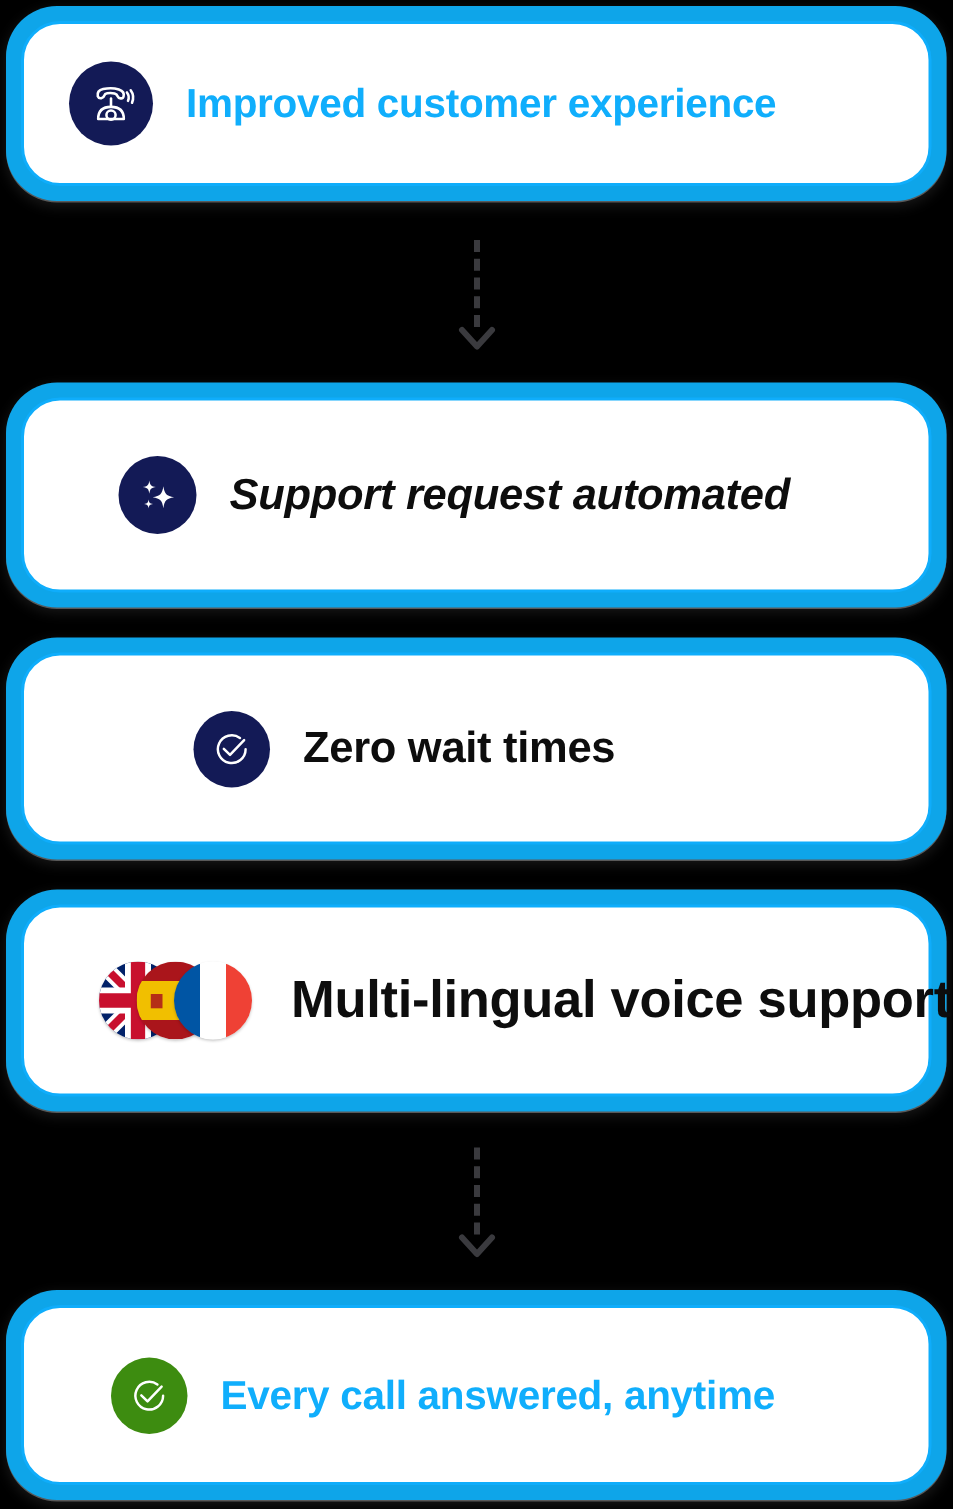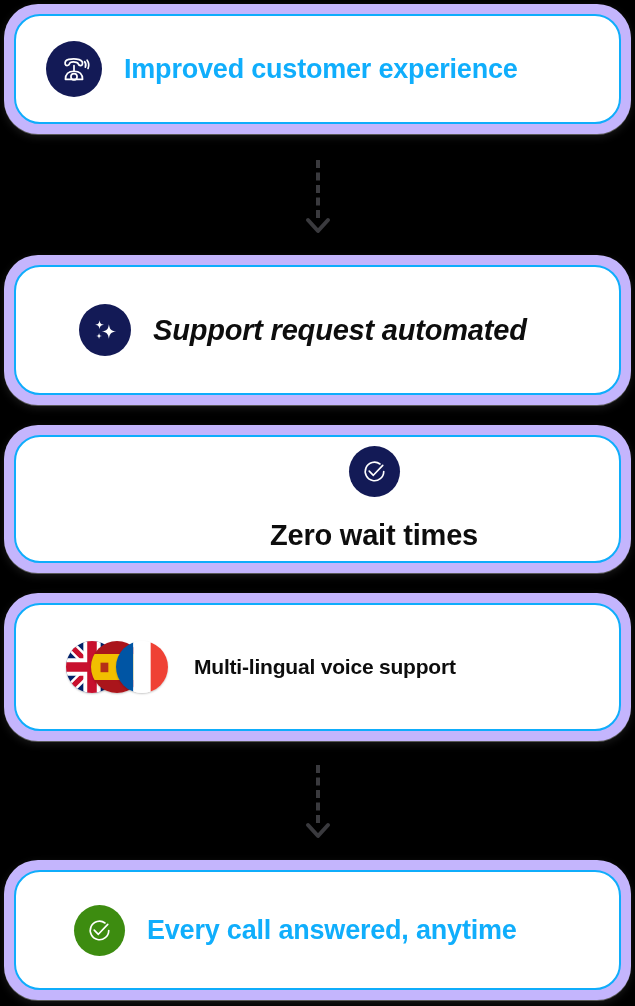--- a/index.html
+++ b/index.html
@@ -21,21 +21,21 @@
     inset: 0;
     width: 635px;
     height: 1006px;
   }
 
   
   .card-wrap {
     position: absolute;
     left: 4px;
     width: 627px;
-    background: #c4b5fd;
+    background: #0ea5e9;
     border-radius: 34px;
     box-shadow: 0 3px 9px rgba(255,255,255,0.10),
                 0 1px 0 rgba(255,255,255,0.30);
     box-sizing: border-box;
     padding: 10px;
   }
   .card {
     position: relative;
     width: 100%;
     height: 100%;
@@ -158,21 +158,21 @@
                      C12.6 28.0 12.1 27.5 9.5 27.1 C12.1 26.7 12.6 26.2 13.0 23.6 Z"></path>
           </svg>
         </span>
         <span class="card-label" style="color:#0d0d0d; font-size:29px;font-style:italic;">Support request automated</span>
       </div>
     </div>
   </div>
 
   <div class="card-wrap" style="top:425px; height:148px;">
     <div class="card">
-      <div class="card-inner" style="padding-left:113px;flex-direction:column;">
+      <div class="card-inner" style="padding-left:113px;">
         <span class="badge navy" style="width:51px; height:51px;">
           <svg width="33" height="33" viewBox="0 0 40 40" fill="none" stroke="#ffffff" stroke-width="2" stroke-linecap="round" stroke-linejoin="round">
             <path d="M31.2 20 A11.2 11.2 0 1 1 26.6 10.9"></path>
             <path d="M13.6 19.6 L18.6 24.6 L30.0 12.6"></path>
           </svg>
         </span>
         <span class="card-label" style="color:#0d0d0d; font-size:29px;">Zero wait times</span>
       </div>
     </div>
   </div>
@@ -203,21 +203,21 @@
 
           <span class="flag" style="left:50px; width:52px; height:52px; z-index:3;">
             <svg width="52" height="52" viewBox="0 0 60 60">
               <rect width="20" height="60" fill="#0055A4"></rect>
               <rect x="20" width="20" height="60" fill="#ffffff"></rect>
               <rect x="40" width="20" height="60" fill="#EF4135"></rect>
             </svg>
           </span>
         </span>
 
-        <span class="card-label" style="color:#0d0d0d; font-size:21px;">Multi-lingual voice support</span>
+        <span class="card-label" style="color:#0d0d0d; font-size:35px;">Multi-lingual voice support</span>
       </div>
     </div>
   </div>
 
   <div class="connector" style="top:765px; height:78px;">
     <span class="conn-line" style="height:58px;"></span>
     <svg class="conn-head" width="26" height="18" viewBox="0 0 26 18">
       <path d="M3 3 L13 14 L23 3" fill="none" stroke="#3a3a3e" stroke-width="4" stroke-linecap="round" stroke-linejoin="round"></path>
     </svg>
   </div>

